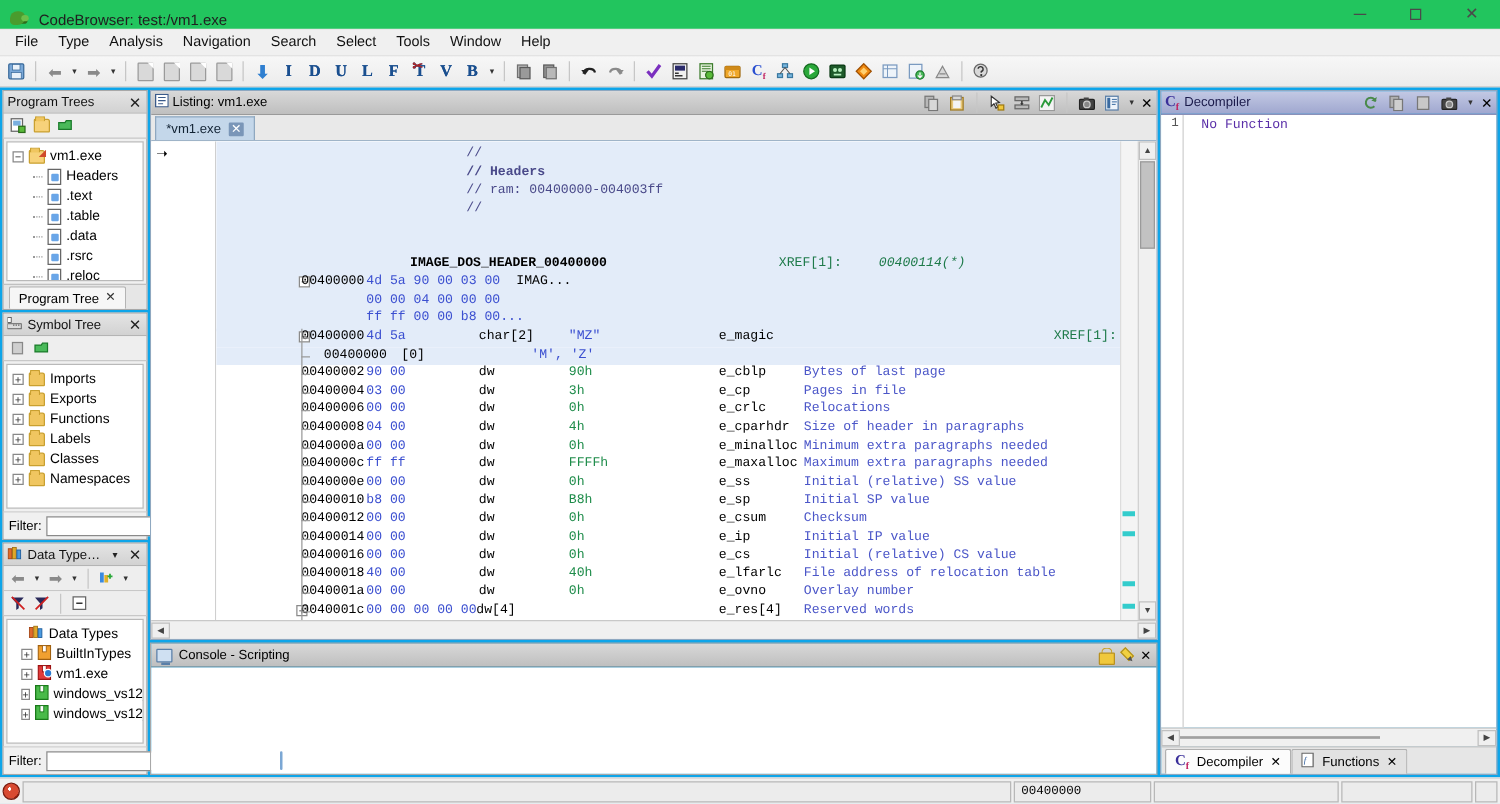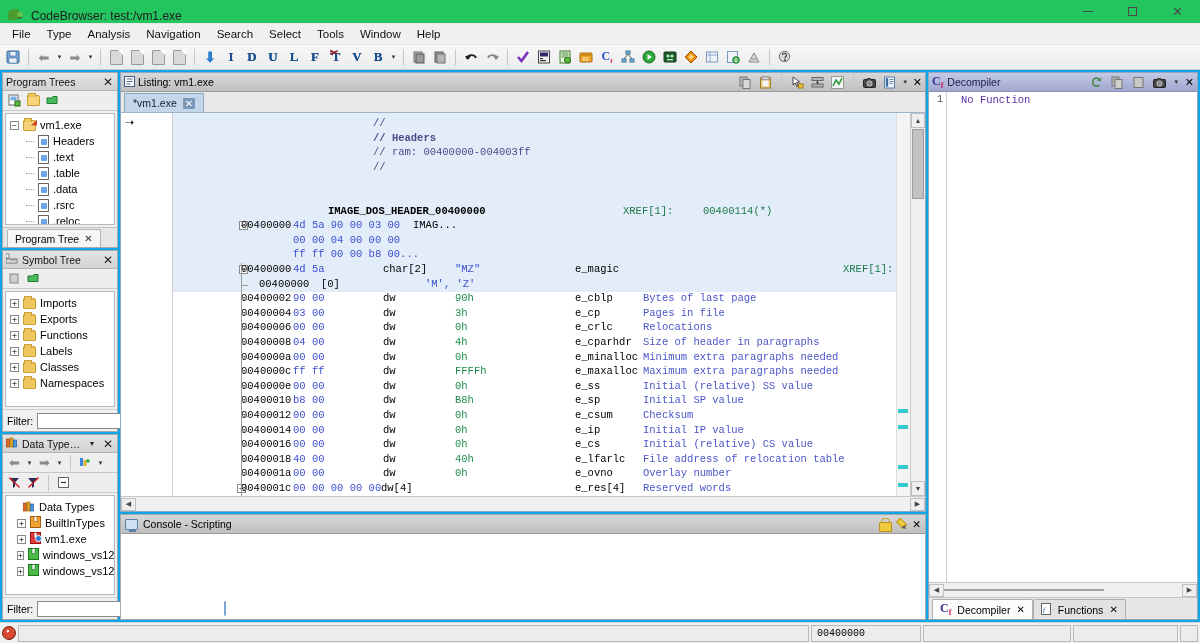--- a/index.html
+++ b/index.html
@@ -737,21 +737,21 @@
           </div>
 
           <div class="code">
             <div class="codeinner" id="code-lines">
                 <div class="selband" style="top: 0px; height: 152px;"></div>
                 <div class="cline" style="top: 4px;"><div class="col c-cmt" style="left: 200px; top: 0px;">//</div></div>
                 <div class="cline" style="top: 18.6px; font-weight: bold;"><div class="col c-cmt" style="left: 200px; top: 0px;">// Headers</div></div>
                 <div class="cline" style="top: 33.2px;"><div class="col c-cmt" style="left: 200px; top: 0px;">// ram: 00400000-004003ff</div></div>
                 <div class="cline" style="top: 47.8px;"><div class="col c-cmt" style="left: 200px; top: 0px;">//</div></div>
                 <div class="cline" style="top: 62.4px;"></div>
-                <div class="cline" style="top: 91.6px;"><div class="col c-lbl" style="left: 155px; top: 0px;">IMAGE_DOS_HEADER_00400000</div><div class="col c-xref" style="left: 450px; top: 0px;">XREF[1]:</div><div class="col c-xref" style="left: 530px; top: 0px;">00400114(*)</div></div>
+                <div class="cline" style="top: 91.6px;"><div class="col c-lbl" style="left: 155px; top: 0px;">IMAGE_DOS_HEADER_00400000</div><div class="col c-xref" style="left: 450px; top: 0px;">XREF[1]:</div><div class="col c-xref" style="left: 530px; top: 0px; font-style: italic;">00400114(*)</div></div>
                 <div class="expbox" style="left: 66px; top: 108.2px;">−</div>
                 <div class="cline" style="top: 106.2px;"><div class="col c-addr" style="left: 68px; top: 0px;">00400000</div><div class="col c-byte" style="left: 120px; top: 0px;">4d 5a 90 00 03 00</div><div class="col c-mnem" style="left: 240px; top: 0px;">IMAG...</div></div>
                 <div class="cline" style="top: 120.8px;"><div class="col c-byte" style="left: 120px; top: 0px;">00 00 04 00 00 00</div></div>
                 <div class="cline" style="top: 135.4px;"><div class="col c-byte" style="left: 120px; top: 0px;">ff ff 00 00 b8 00...</div></div>
                 <div class="selband" style="top: 150px; height: 14.6px;"></div>
                 <div class="expbox" style="left: 66px; top: 152px;">−</div>
                 <div class="cline" style="top: 150px;"><div class="col c-addr" style="left: 68px; top: 0px;">00400000</div><div class="col c-byte" style="left: 120px; top: 0px;">4d 5a</div><div class="col c-mnem" style="left: 210px; top: 0px;">char[2]</div><div class="col c-str" style="left: 282px; top: 0px;">"MZ"</div><div class="col c-fld" style="left: 402px; top: 0px;">e_magic</div><div class="col c-xref" style="left: 670px; top: 0px;">XREF[1]:</div></div>
                 <div class="selband" style="top: 164.6px; height: 14.6px;"></div>
                 <div class="cline" style="top: 164.6px;"><div class="col c-addr" style="left: 86px; top: 0px;">00400000</div><div class="col c-addr" style="left: 148px; top: 0px;">[0]</div><div class="col c-str" style="left: 252px; top: 0px;">'M', 'Z'</div></div>
                 <div class="cline" style="top: 179.2px;"><div class="col c-addr" style="left: 68px; top: 0px;">00400002</div><div class="col c-byte" style="left: 120px; top: 0px;">90 00</div><div class="col c-mnem" style="left: 210px; top: 0px;">dw</div><div class="col c-val" style="left: 282px; top: 0px;">90h</div><div class="col c-fld" style="left: 402px; top: 0px;">e_cblp</div><div class="col c-eol" style="left: 470px; top: 0px;">Bytes of last page</div></div>

